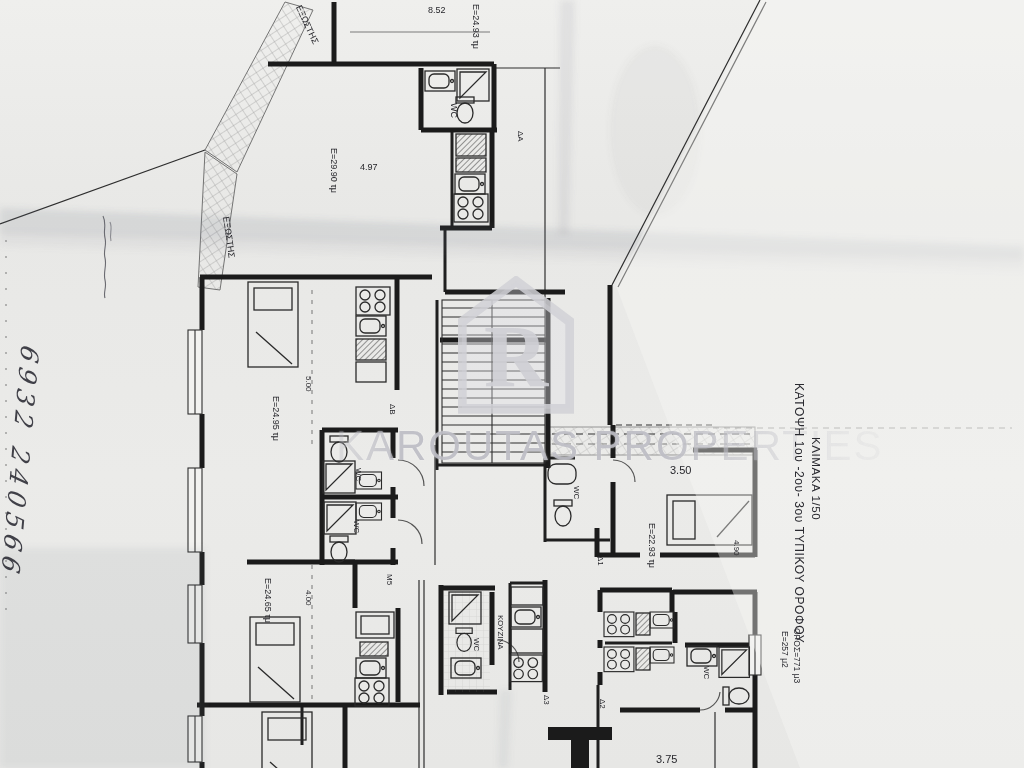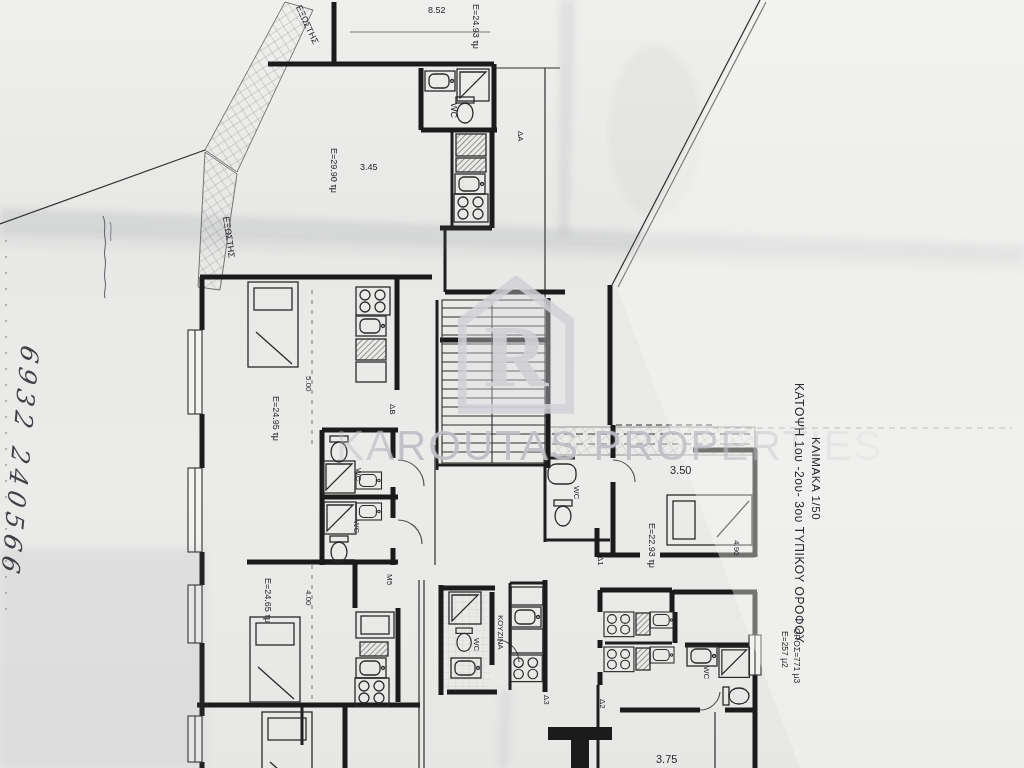--- a/index.html
+++ b/index.html
@@ -235,21 +235,21 @@
     </g>
     <polygon points="762,0 1024,0 1024,768 800,768 616,286" fill="#f7f7f5" opacity=".4"></polygon>
     <path d="M713,428 H1012" stroke="#2e2e2e" stroke-width="1" stroke-dasharray="6,5" opacity=".25" fill="none"></path>
   </svg>
 
   <div class="labels">
     <span class="lbl r65" style="left:302px;top:4px;font-size:9px">ΕΞΩΣΤΗΣ</span>
     <span class="lbl v" style="left:480px;top:4px;font-size:9px">Ε=24.93 τμ</span>
     <span class="lbl" style="left:428px;top:6px;font-size:9px">8.52</span>
     <span class="lbl v" style="left:338px;top:148px;font-size:9px">Ε=29.90 τμ</span>
-    <span class="lbl" style="left:360px;top:163px;font-size:9px">3.45</span>
+    <span class="lbl" style="left:360px;top:163px;font-size:9px">4.97</span>
     <span class="lbl r82" style="left:230px;top:216px;font-size:9px">ΕΞΩΣΤΗΣ</span>
     <span class="lbl v" style="left:458px;top:103px;font-size:9px">WC</span>
     <span class="lbl v" style="left:524px;top:131px;font-size:8px">ΔΑ</span>
     <span class="lbl v" style="left:312px;top:376px;font-size:8px">5.00</span>
     <span class="lbl v" style="left:280px;top:396px;font-size:9px">Ε=24.95 τμ</span>
     <span class="lbl v" style="left:396px;top:404px;font-size:8px">ΔΒ</span>
     <span class="lbl v" style="left:362px;top:468px;font-size:8px">WC</span>
     <span class="lbl v" style="left:360px;top:520px;font-size:8px">WC</span>
     <span class="lbl v" style="left:393px;top:574px;font-size:8px">Μ5</span>
     <span class="lbl v" style="left:580px;top:486px;font-size:8px">WC</span>

